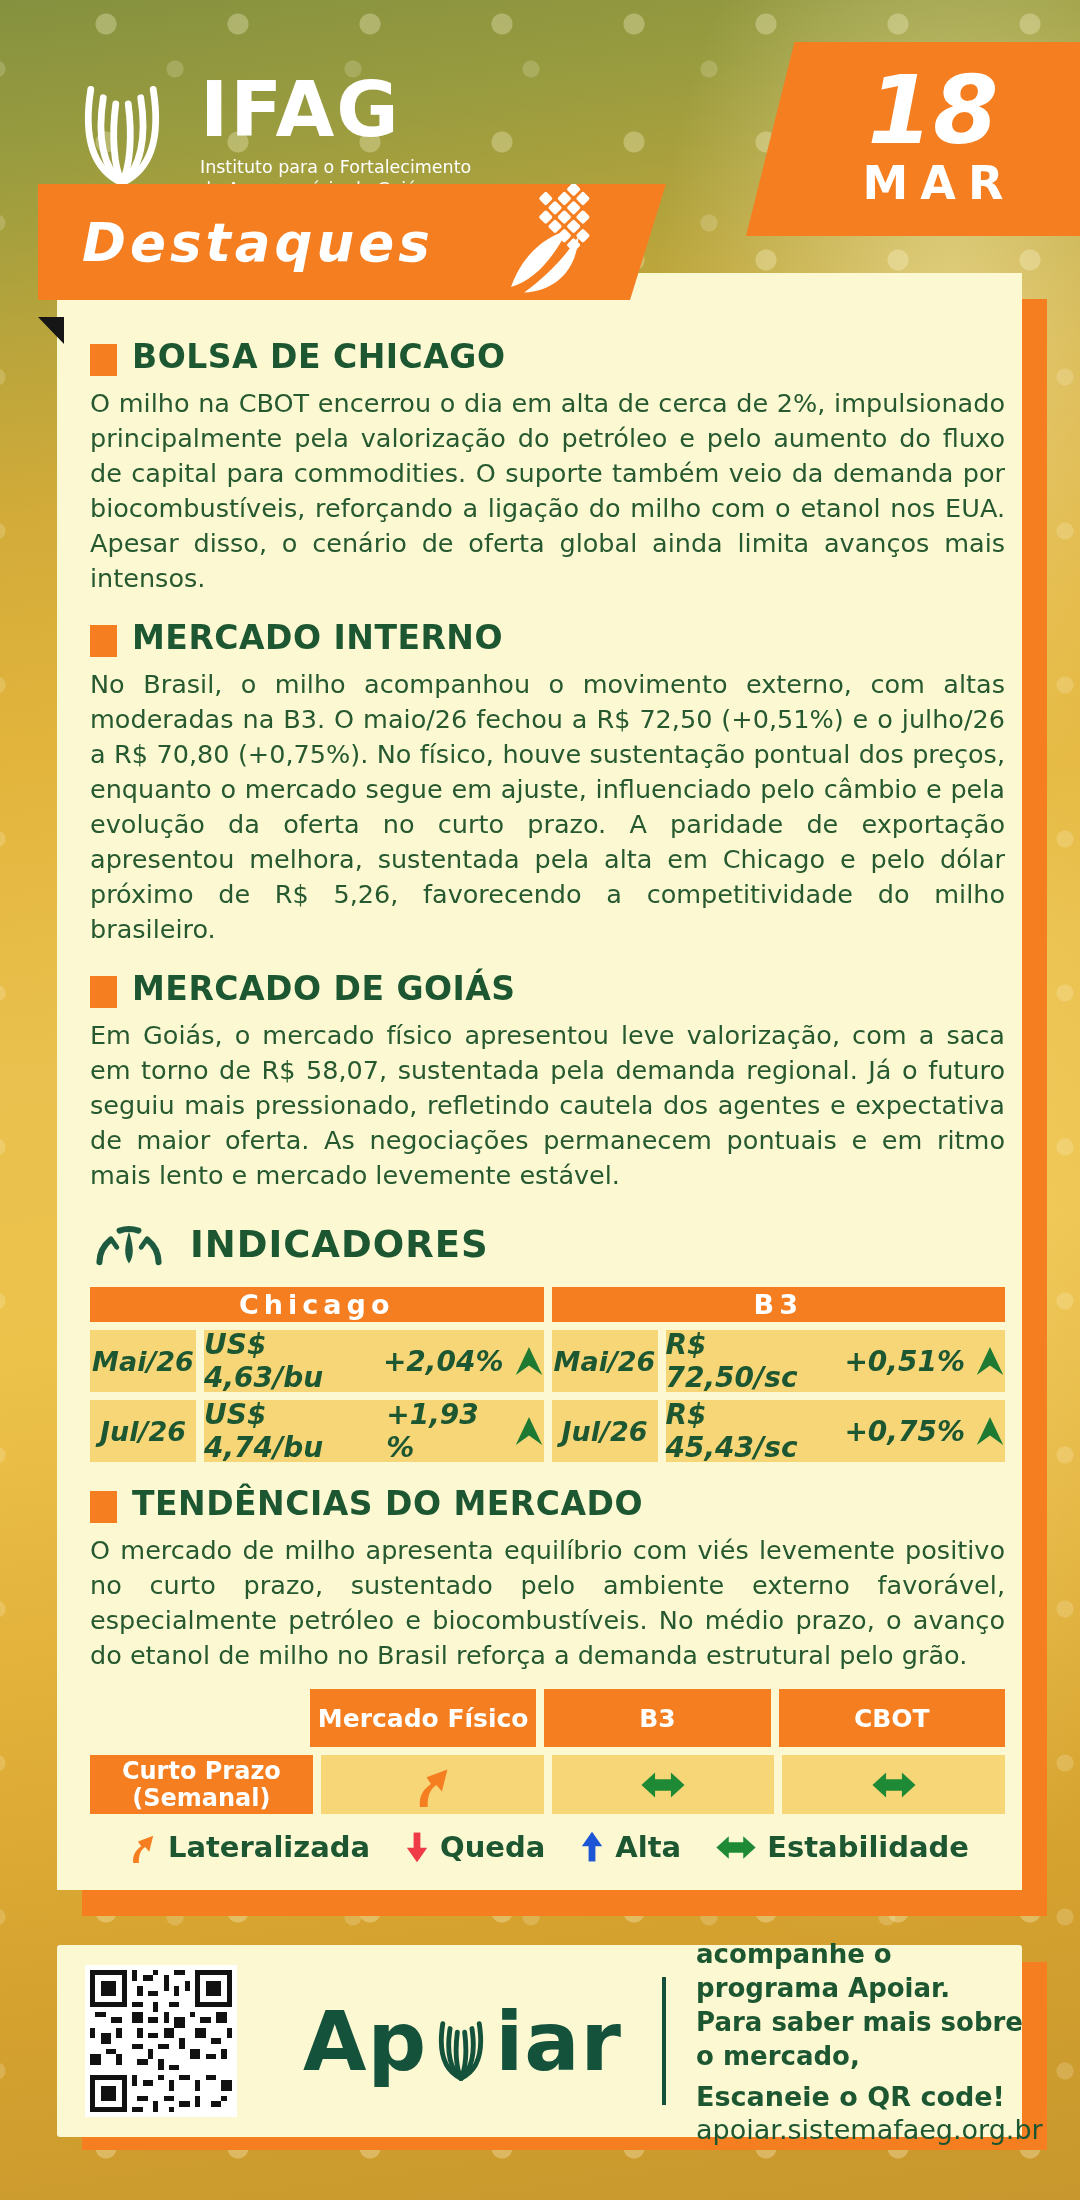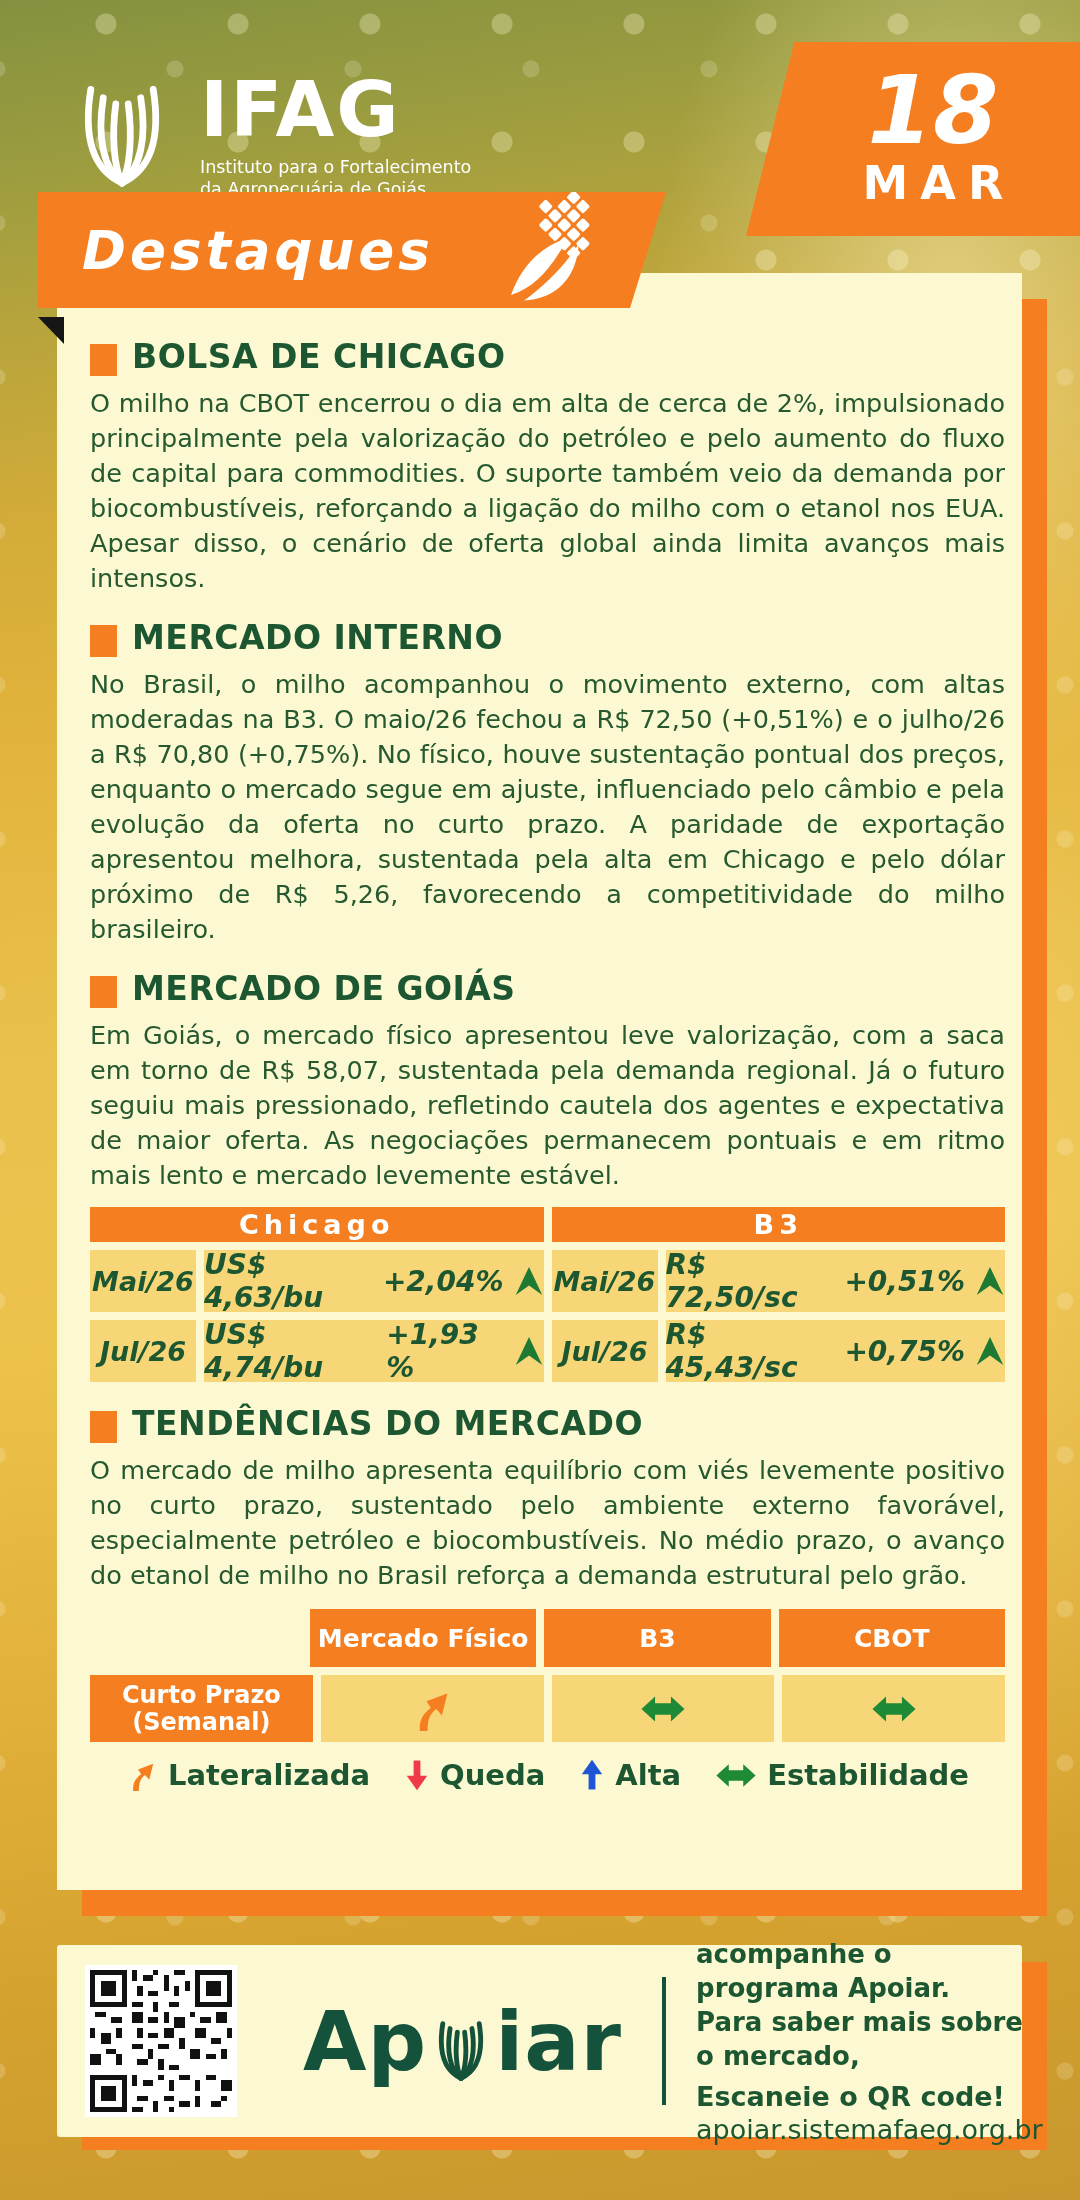--- a/index.html
+++ b/index.html
@@ -32,21 +32,21 @@
   .date-badge{
     position:absolute;right:0;top:42px;width:334px;height:194px;background:#f57e20;
     clip-path:polygon(14.5% 0,100% 0,100% 100%,0 100%);
     display:flex;flex-direction:column;align-items:center;justify-content:center;color:#fff;
     padding-left:40px;box-sizing:border-box;
   }
   .date-day{font-size:94px;font-weight:800;font-style:italic;line-height:86px;}
   .date-month{font-size:46px;font-weight:bold;letter-spacing:12px;margin-top:2px;margin-right:-12px;}
   
   .banner{
-    position:absolute;left:38px;top:192px;width:628px;height:116px;background:#f57e20;
+    position:absolute;left:38px;top:184px;width:628px;height:116px;background:#f57e20;
     clip-path:polygon(0 0,100% 0,calc(100% - 36px) 100%,0 100%);
     display:flex;align-items:center;z-index:3;
   }
   .banner-title{color:#fff;font-size:53px;font-weight:800;font-style:italic;letter-spacing:4px;margin-left:44px;}
   .banner-corn{position:absolute;right:48px;top:-4px;width:122px;height:122px;}
   .banner-fold{
     position:absolute;left:38px;top:317px;width:26px;height:27px;background:#161616;
     clip-path:polygon(0 0,100% 0,100% 100%);z-index:2;
   }
   
@@ -82,21 +82,21 @@
     font-size:28px;font-weight:bold;font-style:italic;color:#1d5731;
   }
   .up-tri{width:30px;height:32px;flex:0 0 auto;}
   
   .tt{margin-top:16px;}
   .tt-row{display:flex;gap:8px;}
   .tt-label-col{width:212px;flex:0 0 auto;}
   .tt-cell{flex:1;display:flex;align-items:center;justify-content:center;}
   .tt-head{height:58px;background:#f57e20;color:#fff;font-size:25px;font-weight:bold;}
   .tt-empty{background:transparent;}
-  .tt-body{margin-top:8px;height:67px;}
+  .tt-body{margin-top:8px;height:59px;}
   .tt-rowlabel{
     background:#f57e20;color:#fff;font-size:24px;font-weight:bold;line-height:27px;
     flex-direction:column;text-align:center;
   }
   .tt-gold{background:#f7d678;}
   
   .legend{display:flex;justify-content:center;align-items:center;gap:34px;margin-top:16px;}
   .legend-item{display:flex;align-items:center;gap:10px;}
   .legend-label{font-size:29px;font-weight:bold;color:#1d5731;}
   
@@ -159,20 +159,31 @@
       <span class="sec-title">MERCADO INTERNO</span>
     </div>
     <p class="sec-body">No Brasil, o milho acompanhou o movimento externo, com altas moderadas na B3. O maio/26 fechou a R$ 72,50 (+0,51%) e o julho/26 a R$ 70,80 (+0,75%). No físico, houve sustentação pontual dos preços, enquanto o mercado segue em ajuste, influenciado pelo câmbio e pela evolução da oferta no curto prazo. A paridade de exportação apresentou melhora, sustentada pela alta em Chicago e pelo dólar próximo de R$ 5,26, favorecendo a competitividade do milho brasileiro.</p>
 
     <div class="sec-head">
       <span class="sec-bullet"></span>
       <span class="sec-title">MERCADO DE GOIÁS</span>
     </div>
     <p class="sec-body">Em Goiás, o mercado físico apresentou leve valorização, com a saca em torno de R$ 58,07, sustentada pela demanda regional. Já o futuro seguiu mais pressionado, refletindo cautela dos agentes e expectativa de maior oferta. As negociações permanecem pontuais e em ritmo mais lento e mercado levemente estável.</p>
 
+    <div class="ind-head">
+      <svg class="gauge" viewBox="0 0 116 74" fill="none" stroke="#1d5a40" stroke-width="9" stroke-linecap="round">
+        <path d="M14 64 A44 44 0 0 1 30 31"></path>
+        <path d="M44 17 A44 44 0 0 1 72 17"></path>
+        <path d="M86 31 A44 44 0 0 1 102 64"></path>
+        <path d="M40 42 L31 29" stroke-width="7"></path>
+        <path d="M76 42 L85 29" stroke-width="7"></path>
+        <path d="M58 18 C51 42 50 54 58 66 C66 54 65 42 58 18 Z" fill="#1d5a40" stroke="none"></path>
+      </svg>
+      <span class="ind-title">INDICADORES</span>
+    </div>
 
     <div class="ind-tables">
       <div class="ind-table">
         <div class="ind-th">Chicago</div>
         <div class="ind-row">
           <div class="ind-label">Mai/26</div>
           <div class="ind-value">
             <span>US$ 4,63/bu</span>
             <span>+2,04%</span>
             <svg class="up-tri" viewBox="0 0 34 34">

